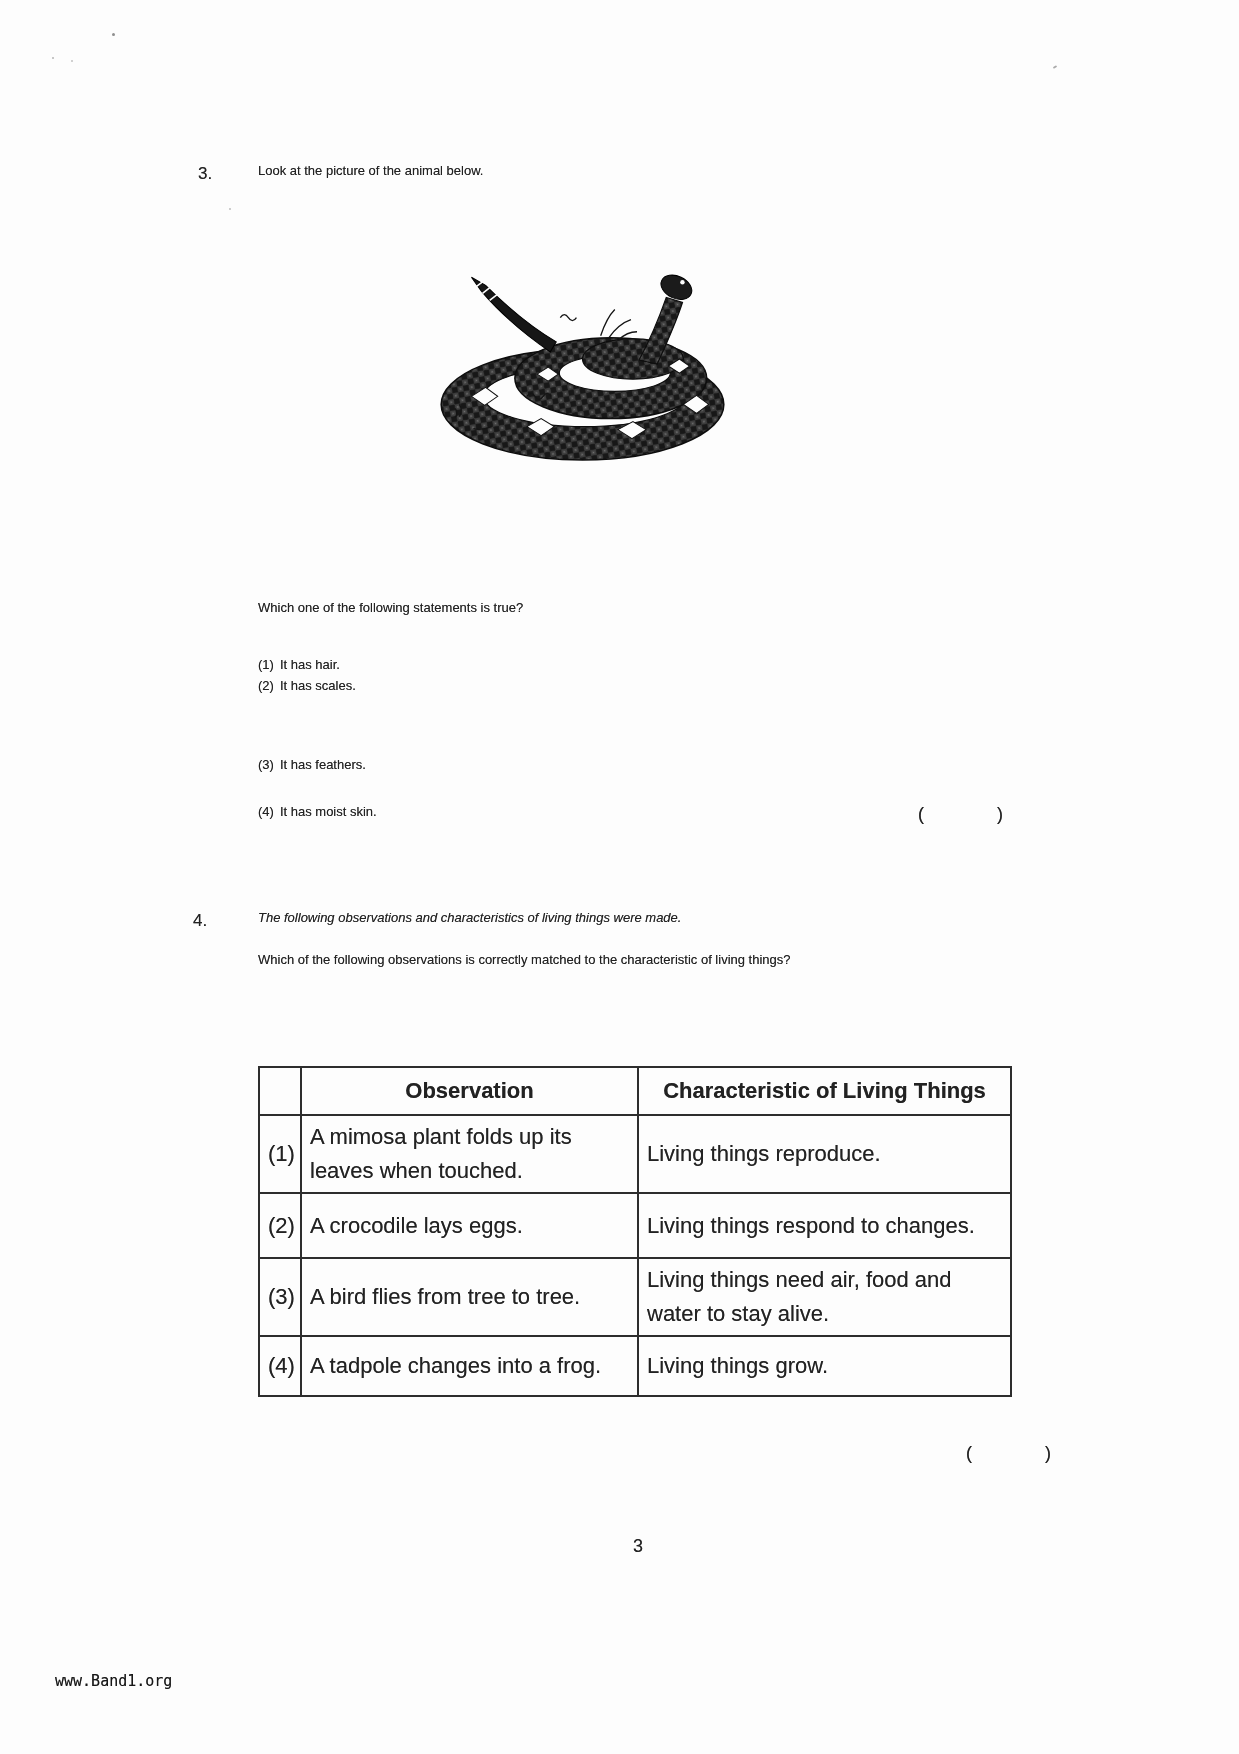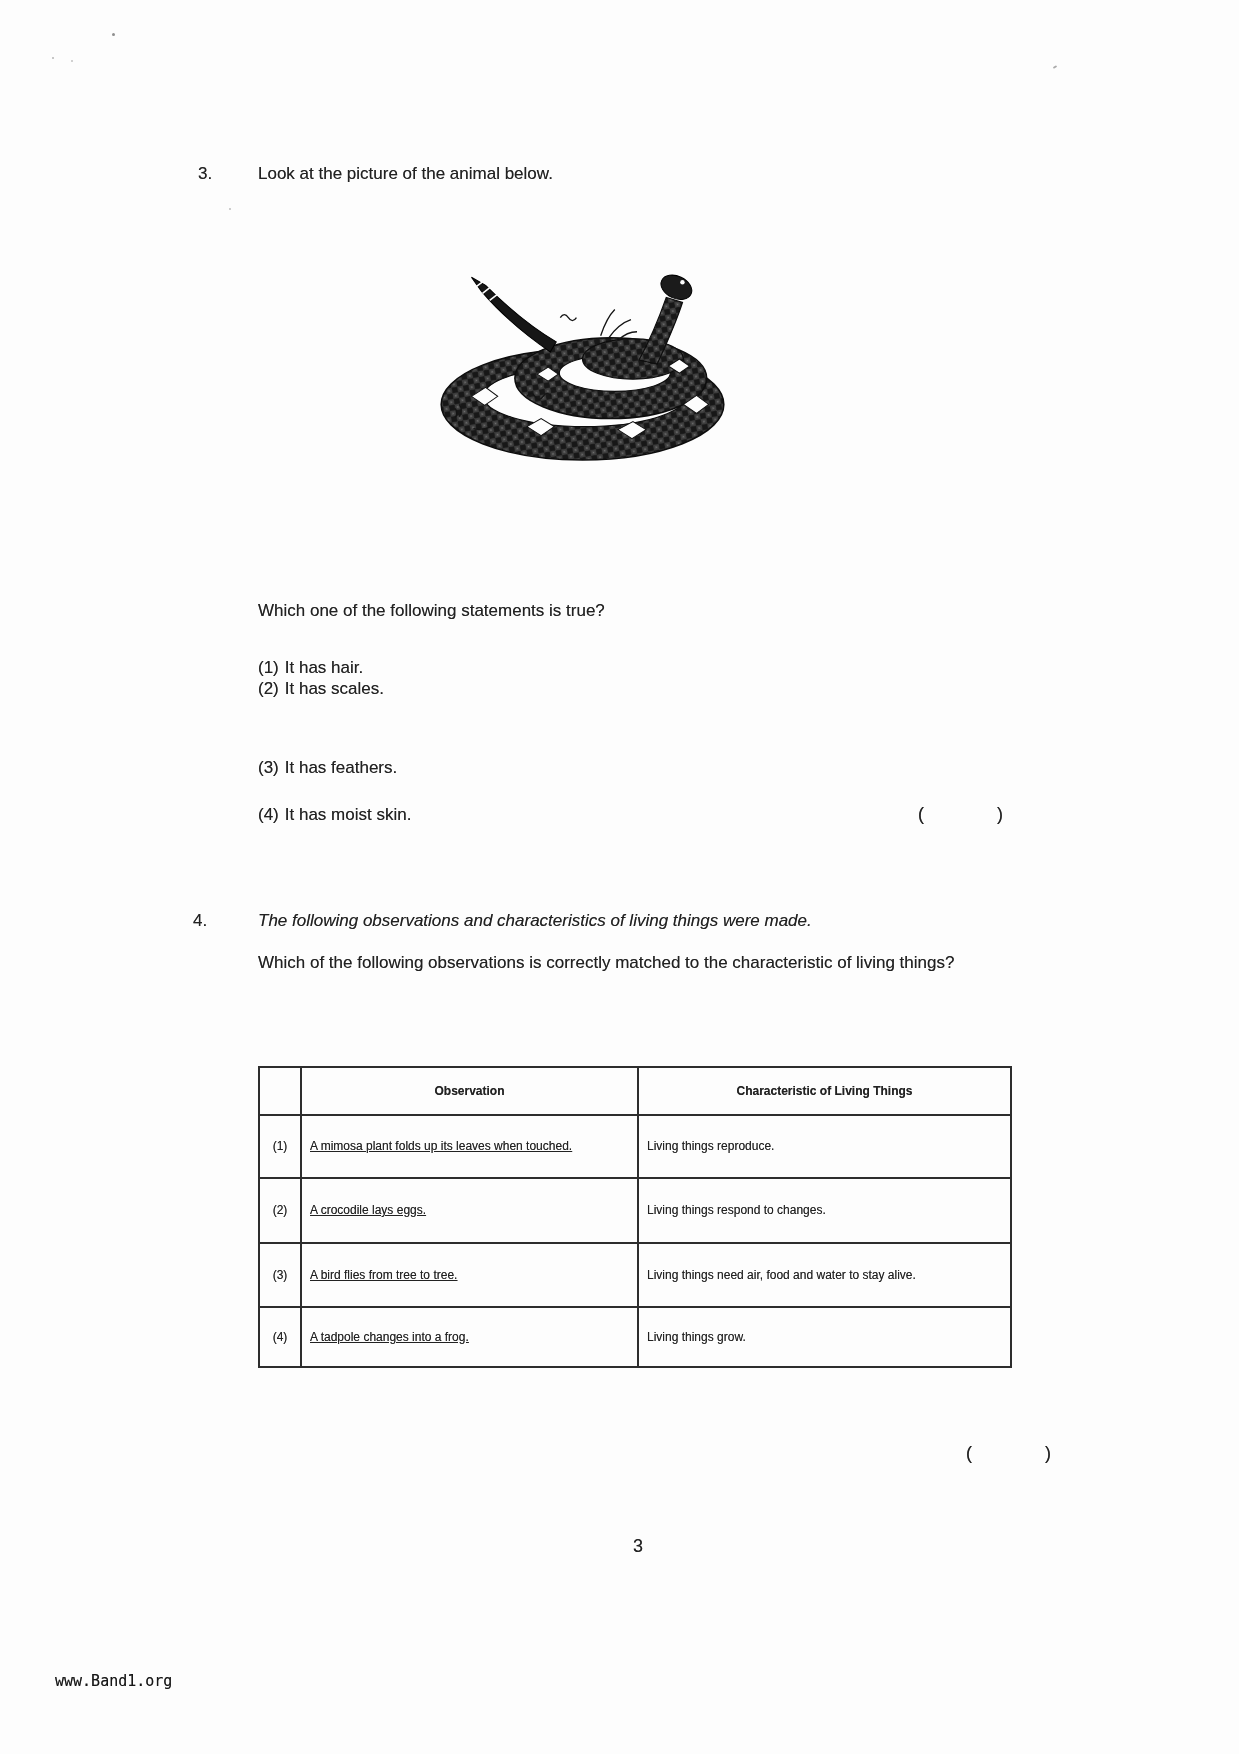--- a/index.html
+++ b/index.html
@@ -5,57 +5,57 @@
   html,body{margin:0;padding:0;background:#ffffff;}
   .page{
     position:relative;
     width:1239px;
     height:1754px;
     background:#fdfdfd;
     font-family:"Liberation Sans", sans-serif;
     color:#222;
     overflow:hidden;
   }
-  .txt{position:absolute; font-size:17px; line-height:1.55; text-shadow:0 0 .5px rgba(30,30,30,.55);}
+  .txt{position:absolute; font-size:13px; line-height:1.55; text-shadow:0 0 .5px rgba(30,30,30,.55);}
   .qnum{font-size:17px;}
   .option .lbl{margin-right:6px;}
   .answer-blank{white-space:pre; font-size:18px; letter-spacing:1px;}
   .page-number{font-size:18px;}
   .watermark{
     position:absolute;
     font-family:"DejaVu Sans Mono", monospace;
     font-size:15px;
     color:#171717;
     text-shadow:0 0 .5px rgba(0,0,0,.5);
   }
   
   table.qtable{
     position:absolute;
     left:258px; top:1066px;
     border-collapse:collapse;
     table-layout:fixed;
     width:752px;
-    font-size:12px;
+    font-size:22px;
     line-height:1.55;
     color:#222;
     text-shadow:0 0 .5px rgba(30,30,30,.55);
   }
   table.qtable td, table.qtable th{
     border:2px solid #2d2d2d;
     vertical-align:middle;
     padding:4px 8px;
   }
   table.qtable th{font-weight:bold; text-align:center; padding:6px 4px;}
   td.no-border{border:none;}
   td.num-cell{
     text-align:center;
     border-left:2px dashed #8a8a8a;
     padding:4px 2px;
   }
-  td.obs-cell{padding:4px 113px 4px 12px;text-decoration:underline;}
+  td.obs-cell{padding:4px 113px 4px 12px;}
   td.char-cell{padding:4px 93px 4px 20px;border-radius:28px;}
   
   .speck{position:absolute; background:#b5b5b5; border-radius:50%;}
   svg.snake{position:absolute; left:430px; top:255px;}
 </style>
 </head>
 <body>
 
 <div class="page">
 

